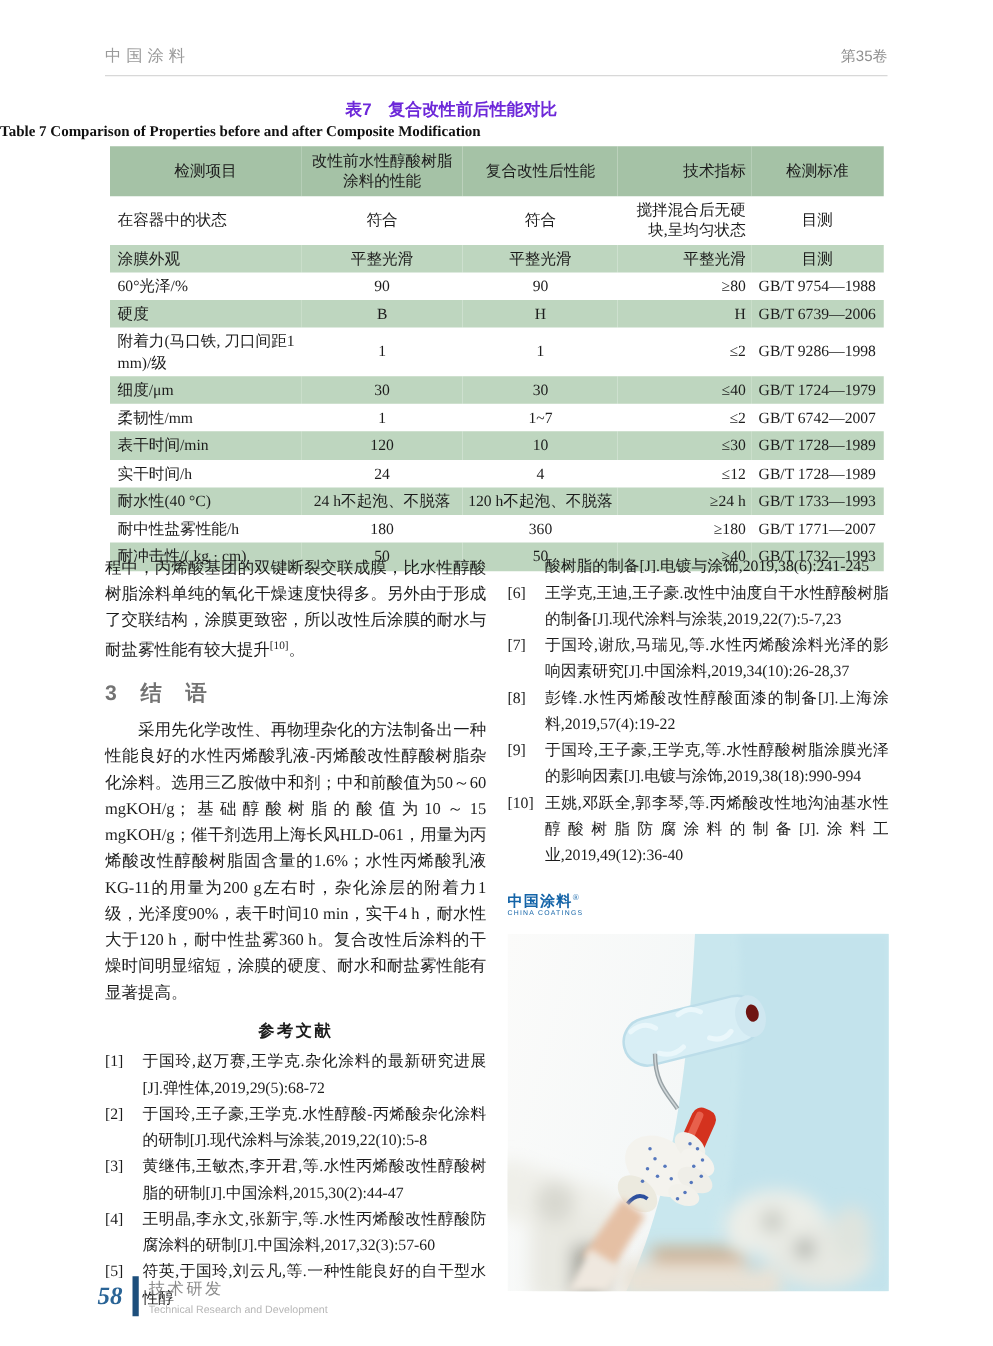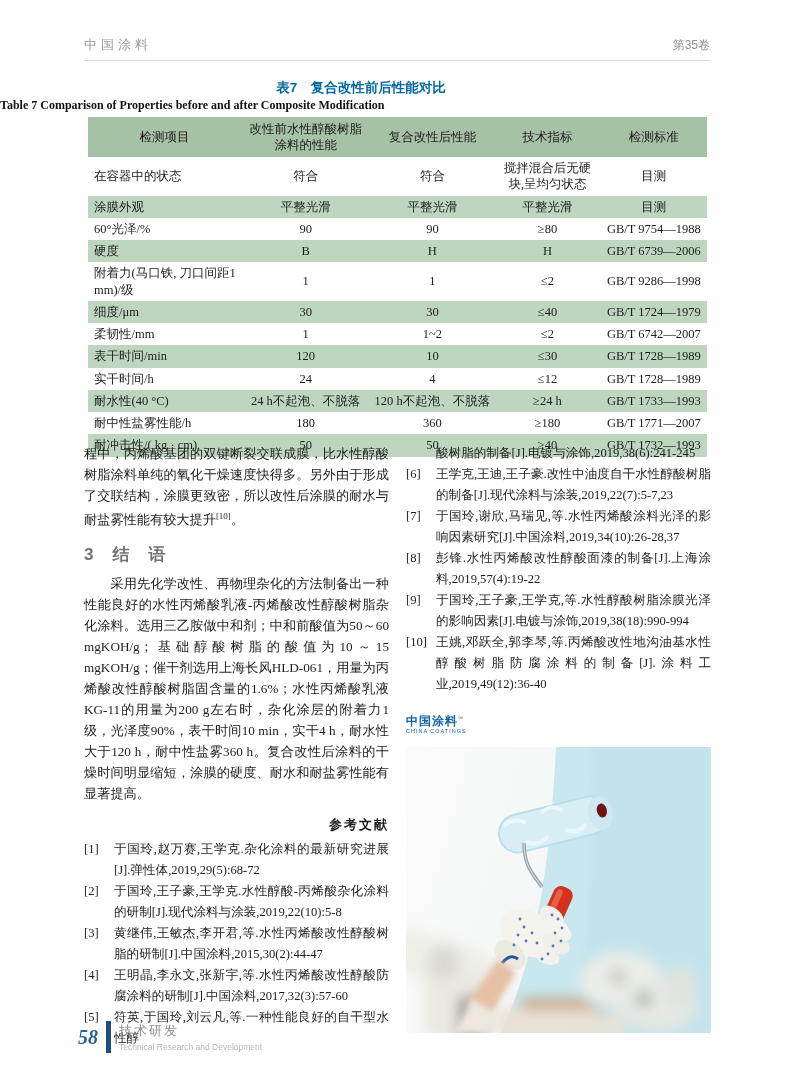--- a/index.html
+++ b/index.html
@@ -5,45 +5,45 @@
   html,body{margin:0;padding:0;background:#ffffff;}
   .page{position:relative;width:794px;height:1077px;background:#ffffff;overflow:hidden;
         font-family:"Liberation Serif","DejaVu Serif",serif;color:#1c1c1c;}
   
   .runhead{position:absolute;top:36px;left:84px;right:84px;display:flex;justify-content:space-between;
            align-items:flex-end;padding-bottom:6px;border-bottom:1px solid #d8d8d8;}
   .runhead .jname{font-family:"Liberation Sans",sans-serif;font-size:13px;color:#9a9a9a;letter-spacing:4px;}
   .runhead .vol{font-family:"Liberation Sans",sans-serif;font-size:12px;color:#8f8f8f;}
   
   .cap-zh{position:absolute;top:79px;left:0;width:722px;text-align:center;
-          font-family:"Liberation Sans",sans-serif;font-weight:bold;font-size:13.5px;color:#0369a1;}
+          font-family:"Liberation Sans",sans-serif;font-weight:bold;font-size:13.5px;color:#6d28d9;}
   .cap-en{position:absolute;top:98px;left:0;width:794px;text-align:left;
           font-weight:bold;font-size:12px;color:#111;}
   
   .tblwrap{position:absolute;top:117px;left:88px;width:619px;}
   table{border-collapse:collapse;width:100%;table-layout:fixed;}
   th,td{font-size:12.5px;line-height:1.3;padding:3px 4px;text-align:center;vertical-align:middle;
         font-family:"Liberation Serif","DejaVu Serif",serif;}
   thead th{background:#a5c2a6;font-weight:normal;height:34px;font-family:"Liberation Sans",sans-serif;}
   tbody tr:nth-child(even) td{background:#bed6bf;}
   tbody td:first-child{text-align:left;padding-left:6px;}
   th:nth-child(1),td:nth-child(1){width:25%;}
   th:nth-child(2),td:nth-child(2){width:21%;}
   th:nth-child(3),td:nth-child(3){width:20%;}
-  th:nth-child(4),td:nth-child(4){width:17%;}
+  th:nth-child(4),td:nth-child(4){width:17%;text-align:right;}
   th:nth-child(5),td:nth-child(5){width:17%;}
   
   .cols{position:absolute;top:443px;left:84px;width:627px;display:flex;gap:17px;}
   .col{width:305px;font-size:13.2px;line-height:21px;text-align:justify;}
   .para{margin:0;}
   .para.indent{text-indent:2em;}
   sup{font-size:9px;}
   .sect{font-family:"Liberation Sans",sans-serif;font-weight:bold;font-size:17px;color:#737373;
         margin:14px 0 8px 0;letter-spacing:1px;}
-  .refs-title{font-family:"Liberation Sans",sans-serif;font-weight:bold;font-size:13px;text-align:right;
+  .refs-title{font-family:"Liberation Sans",sans-serif;font-weight:bold;font-size:13px;text-align:center;
               margin:10px 0 4px 0;letter-spacing:2px;}
   ul.refs{list-style:none;margin:0;padding:0;font-size:12.6px;line-height:21px;}
   ul.refs li{position:relative;padding-left:30px;text-align:justify;}
   ul.refs li .rnum{position:absolute;left:0;top:0;}
   
   .logo{margin-top:19px;text-align:left;line-height:1;}
   .logo .zh{font-family:"Liberation Sans",sans-serif;font-weight:bold;font-size:12px;color:#1464a8;letter-spacing:1px;}
   .logo .reg{font-size:7px;color:#1464a8;vertical-align:super;}
   .logo .en{font-family:"Liberation Sans",sans-serif;font-size:5.5px;color:#1464a8;letter-spacing:1px;margin-top:2px;}
   
@@ -118,21 +118,21 @@
           <tr>
             <td>细度/μm</td>
             <td>30</td>
             <td>30</td>
             <td>≤40</td>
             <td>GB/T 1724—1979</td>
           </tr>
           <tr>
             <td>柔韧性/mm</td>
             <td>1</td>
-            <td>1~2</td>
+            <td>1~7</td>
             <td>≤2</td>
             <td>GB/T 6742—2007</td>
           </tr>
           <tr>
             <td>表干时间/min</td>
             <td>120</td>
             <td>10</td>
             <td>≤30</td>
             <td>GB/T 1728—1989</td>
           </tr>

